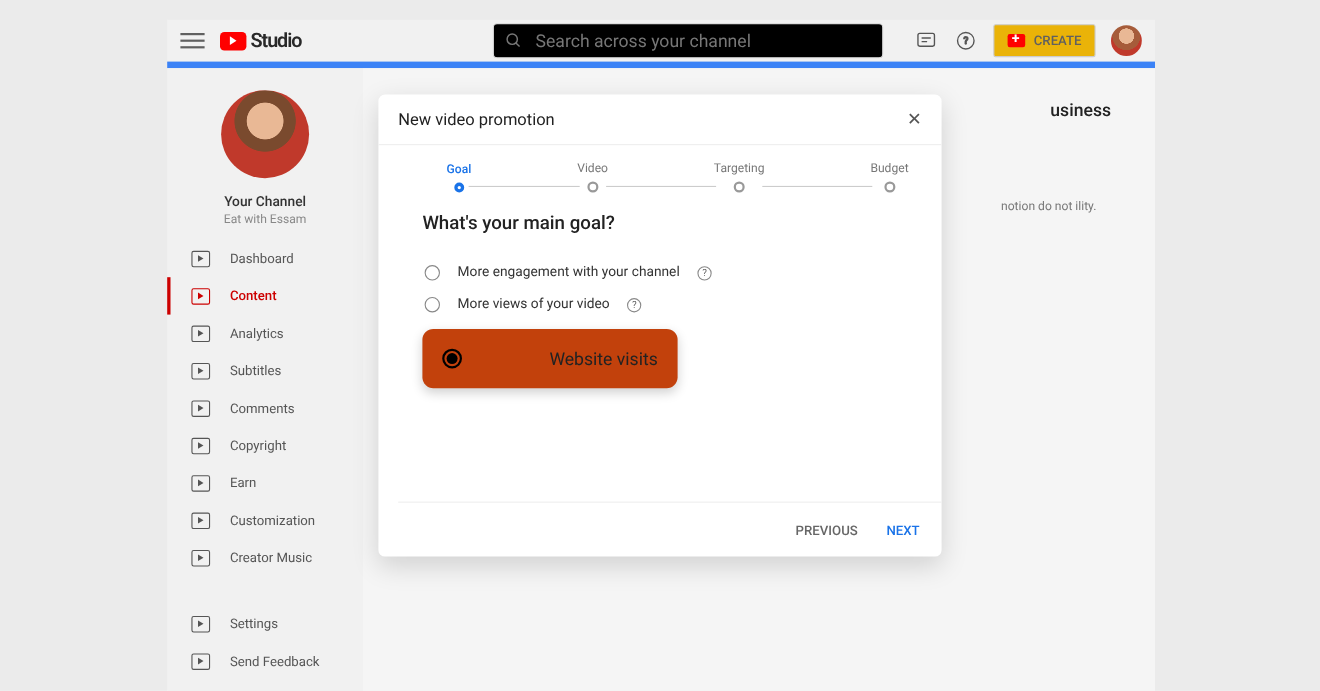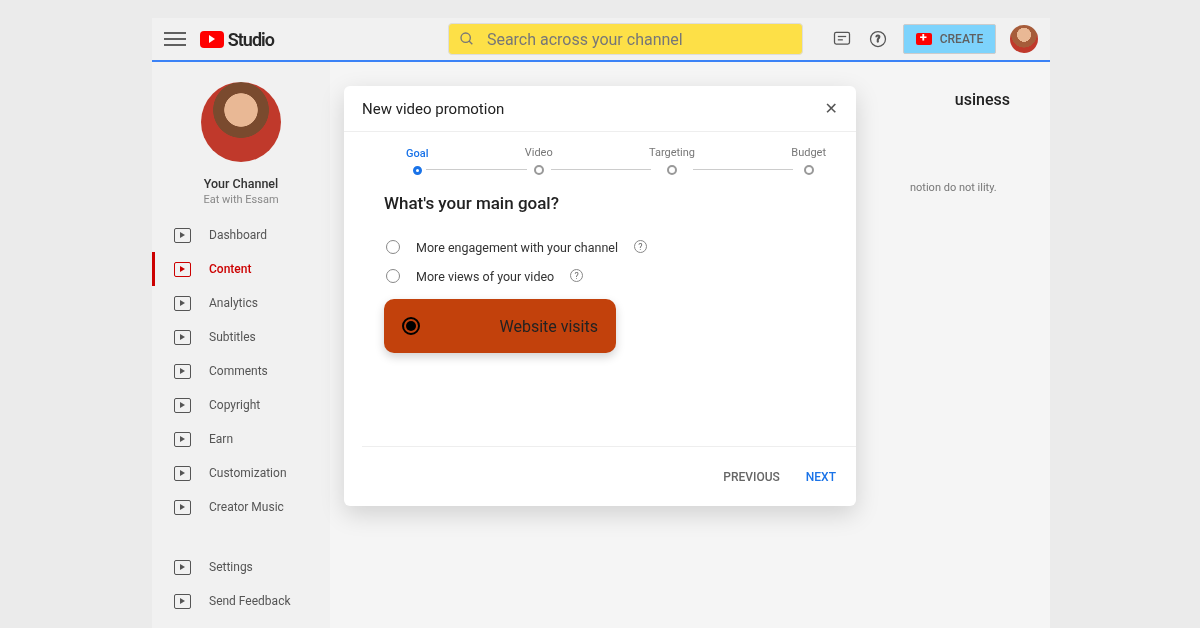--- a/index.html
+++ b/index.html
@@ -1,29 +1,29 @@
 <!DOCTYPE html>
 <html><head>
 <meta charset="utf-8">
 <style>
   * { box-sizing: border-box; margin: 0; padding: 0; }
   body { font-family: Roboto, Arial, sans-serif; background: #ebebeb; width: 1200px; height: 628px; overflow: hidden; }
   .frame { position: absolute; left: 152px; top: 18px; width: 898px; height: 610px; background: #f1f1f1; }
 
   
-  .hdr { height: 44px; background: #f1f1f1; display: flex; align-items: center; padding: 0 12px; gap: 14px; border-bottom: 2px solid #3b82f6; }
+  .hdr { height: 44px; background: #f1f1f1; display: flex; align-items: center; padding: 0 12px; gap: 14px; border-bottom: 6px solid #3b82f6; }
   .burger { width: 22px; height: 22px; display:flex; flex-direction:column; justify-content:center; gap:4px; }
   .burger span { height:2px; background:#606060; }
   .logo { display:flex; align-items:center; gap:4px; font-size:18px; font-weight:600; color:#282828; letter-spacing:-1px;}
   .logo-play { width:24px; height:17px; background:#ff0000; border-radius:4px; position:relative;}
   .logo-play::after { content:""; position:absolute; left:9px; top:4px; border-left:6px solid #fff; border-top:4.5px solid transparent; border-bottom:4.5px solid transparent;}
-  .search { margin-left: 160px; width: 358px; height: 32px; background:#fde047; border:1px solid #ddd; border-radius:4px; display:flex; align-items:center; padding:0 10px; gap:12px; color:#777;}
+  .search { margin-left: 160px; width: 358px; height: 32px; background:#000000; border:1px solid #ddd; border-radius:4px; display:flex; align-items:center; padding:0 10px; gap:12px; color:#777;}
   .spacer { flex:1; }
   .hdr-icon { width:22px; height:22px; color:#555; display:flex; align-items:center; justify-content:center;}
-  .create-btn { height:30px; border:1px solid #ccc; background:#7dd3fc; border-radius:2px; display:flex; align-items:center; gap:8px; padding:0 12px; font-size:12px; font-weight:500; color:#606060;}
+  .create-btn { height:30px; border:1px solid #ccc; background:#eab308; border-radius:2px; display:flex; align-items:center; gap:8px; padding:0 12px; font-size:12px; font-weight:500; color:#606060;}
   .create-ico { width:16px; height:12px; background:#ff0000; border-radius:2px; position:relative;}
   .create-ico::after { content:"+"; color:#fff; position:absolute; top:-3px; left:4px; font-size:13px; font-weight:bold;}
   .avatar-sm { width:28px; height:28px; border-radius:50%; background: radial-gradient(circle at 50% 35%, #e9b895 0 30%, #a65c3a 31% 55%, #c0392b 56% 100%); }
 
   
   .body { display:flex; height: calc(100% - 44px); }
   .sidebar { width: 178px; background:#f1f1f1; padding-top: 20px; display:flex; flex-direction:column;justify-content:space-between;}
   .avatar-lg { width:80px; height:80px; border-radius:50%; margin:0 auto 14px; background: radial-gradient(circle at 50% 35%, #e9b895 0 25%, #7a4a2e 26% 42%, #c0392b 43% 100%);}
   .ch-name { text-align:center; font-size:12.5px; color:#333; font-weight:500;}
   .ch-sub { text-align:center; font-size:11px; color:#888; margin-top:2px; margin-bottom:12px;}
@@ -44,28 +44,28 @@
   .modal-hd { height:46px; display:flex; align-items:center; justify-content:space-between; padding:0 18px; border-bottom:1px solid #eee; font-size:15px; color:#222;}
   .close-x { font-size:16px; color:#555; }
   .stepper { display:flex; align-items:center; padding: 14px 30px 2px; font-size:11px;}
   .step { display:flex; flex-direction:column; align-items:center; gap:6px; color:#777;}
   .step.active { color:#1a73e8; font-weight:500;margin-left:32px;}
   .dot { width:10px; height:10px; border:2px solid #999; border-radius:50%; background:#fff;}
   .step.active .dot { border-color:#1a73e8; border-width:3px; width:9px; height:9px;}
   .line { flex:1; height:1px; background:#ccc; margin:0 -2px 0; position:relative; top:9px;}
   .modal-body { padding: 10px 40px 0;}
   .q-title { font-size:17px; font-weight:500; color:#222; margin:6px 0 20px;}
-  .opt { display:flex; align-items:flex-start; gap:16px; padding:7px 2px; font-size:12.5px; color:#333;}
+  .opt { display:flex; align-items:flex-end; gap:16px; padding:7px 2px; font-size:12.5px; color:#333;}
   .radio { width:14px; height:14px; border:1.5px solid #888; border-radius:50%;}
   .help { width:13px; height:13px; border:1px solid #888; border-radius:50%; font-size:9px; display:flex; align-items:center; justify-content:center; color:#666;}
   .opt-card { width:232px; height:54px; border-radius:10px; background:#c2410c; box-shadow:0 4px 10px rgba(0,0,0,0.18); display:flex; align-items:center; gap:18px; padding:0 18px; margin-top:8px;justify-content:space-between;}
   .radio-big { width:18px; height:18px; border:2px solid #000; border-radius:50%; display:flex; align-items:center; justify-content:center;}
   .radio-big::after { content:""; width:10px; height:10px; background:#000; border-radius:50%;}
   .card-label { font-size:16px; color:#222;}
-  .modal-ft { margin-top:auto; height:60px; border-top:1px solid #eee; display:flex; align-items:center; justify-content:flex-end; gap:26px; padding:0 20px; font-size:12px; font-weight:500;margin-left:18px;}
+  .modal-ft { margin-top:auto; height:50px; border-top:1px solid #eee; display:flex; align-items:center; justify-content:flex-end; gap:26px; padding:0 20px; font-size:12px; font-weight:500;margin-left:18px;}
   .prev { color:#666;}
   .next { color:#1a73e8;}
 </style>
 </head>
 <body>
 
 <div class="frame">
 
   <div class="hdr">
     <div class="burger">

